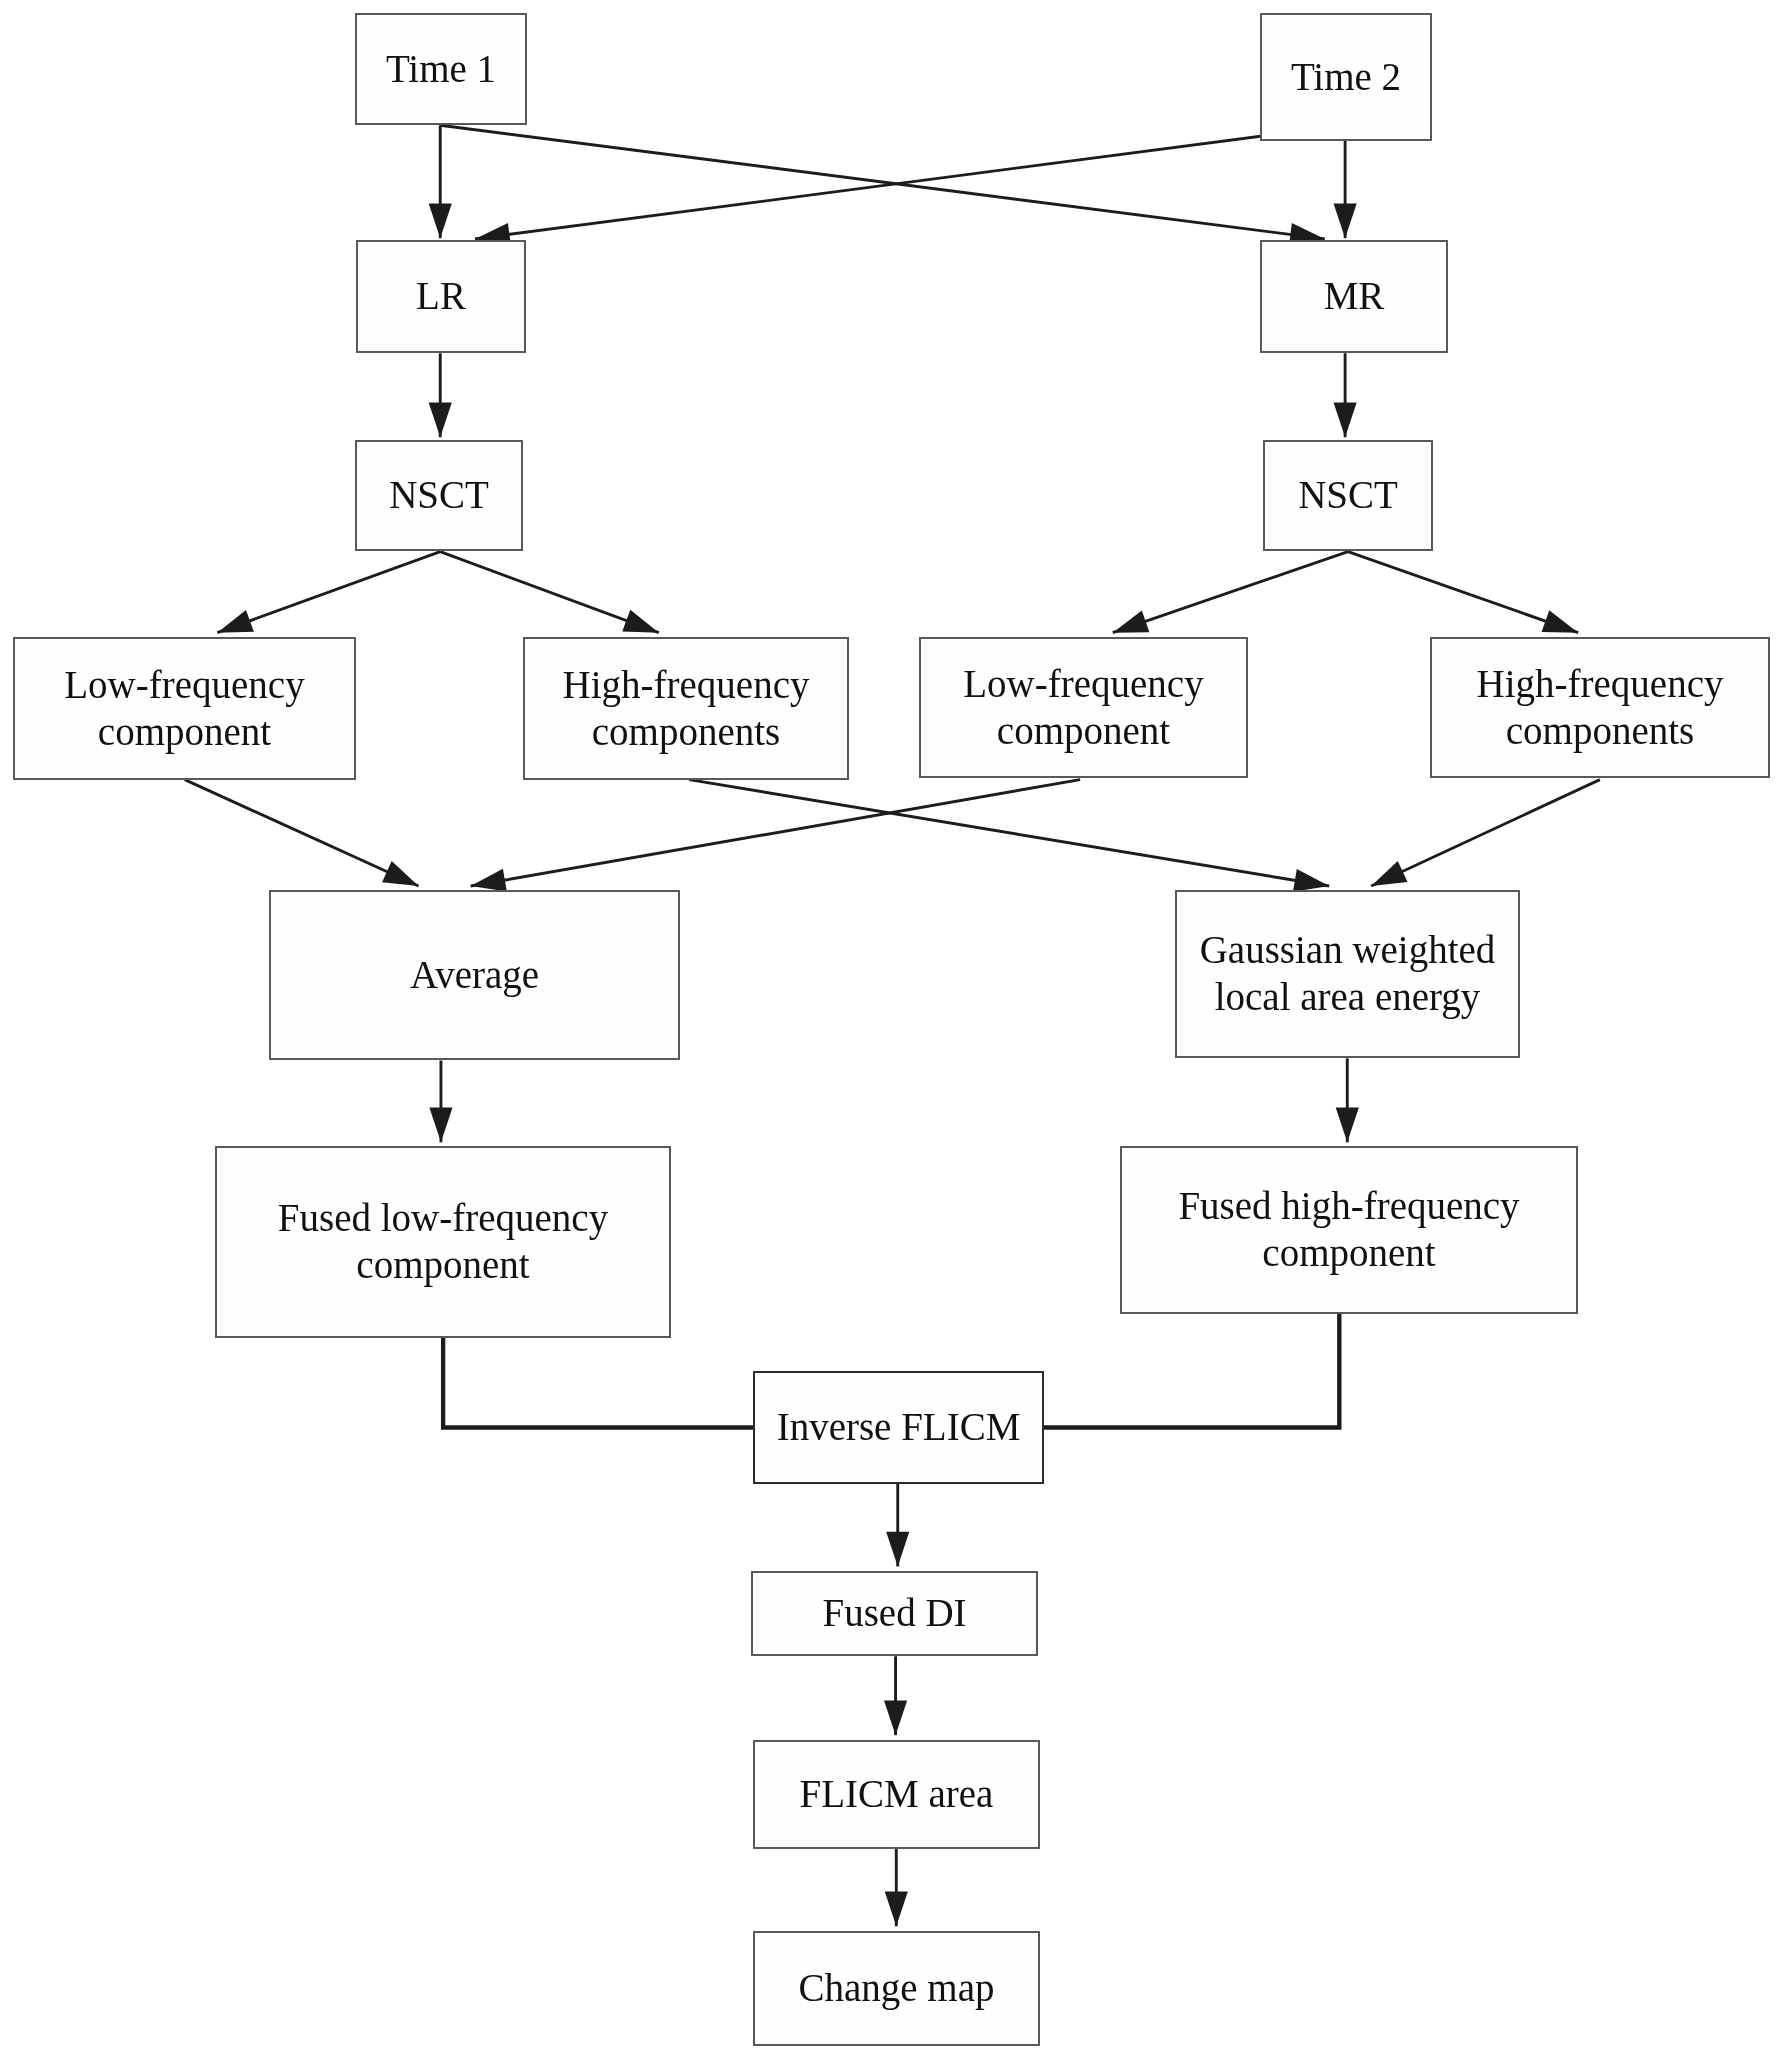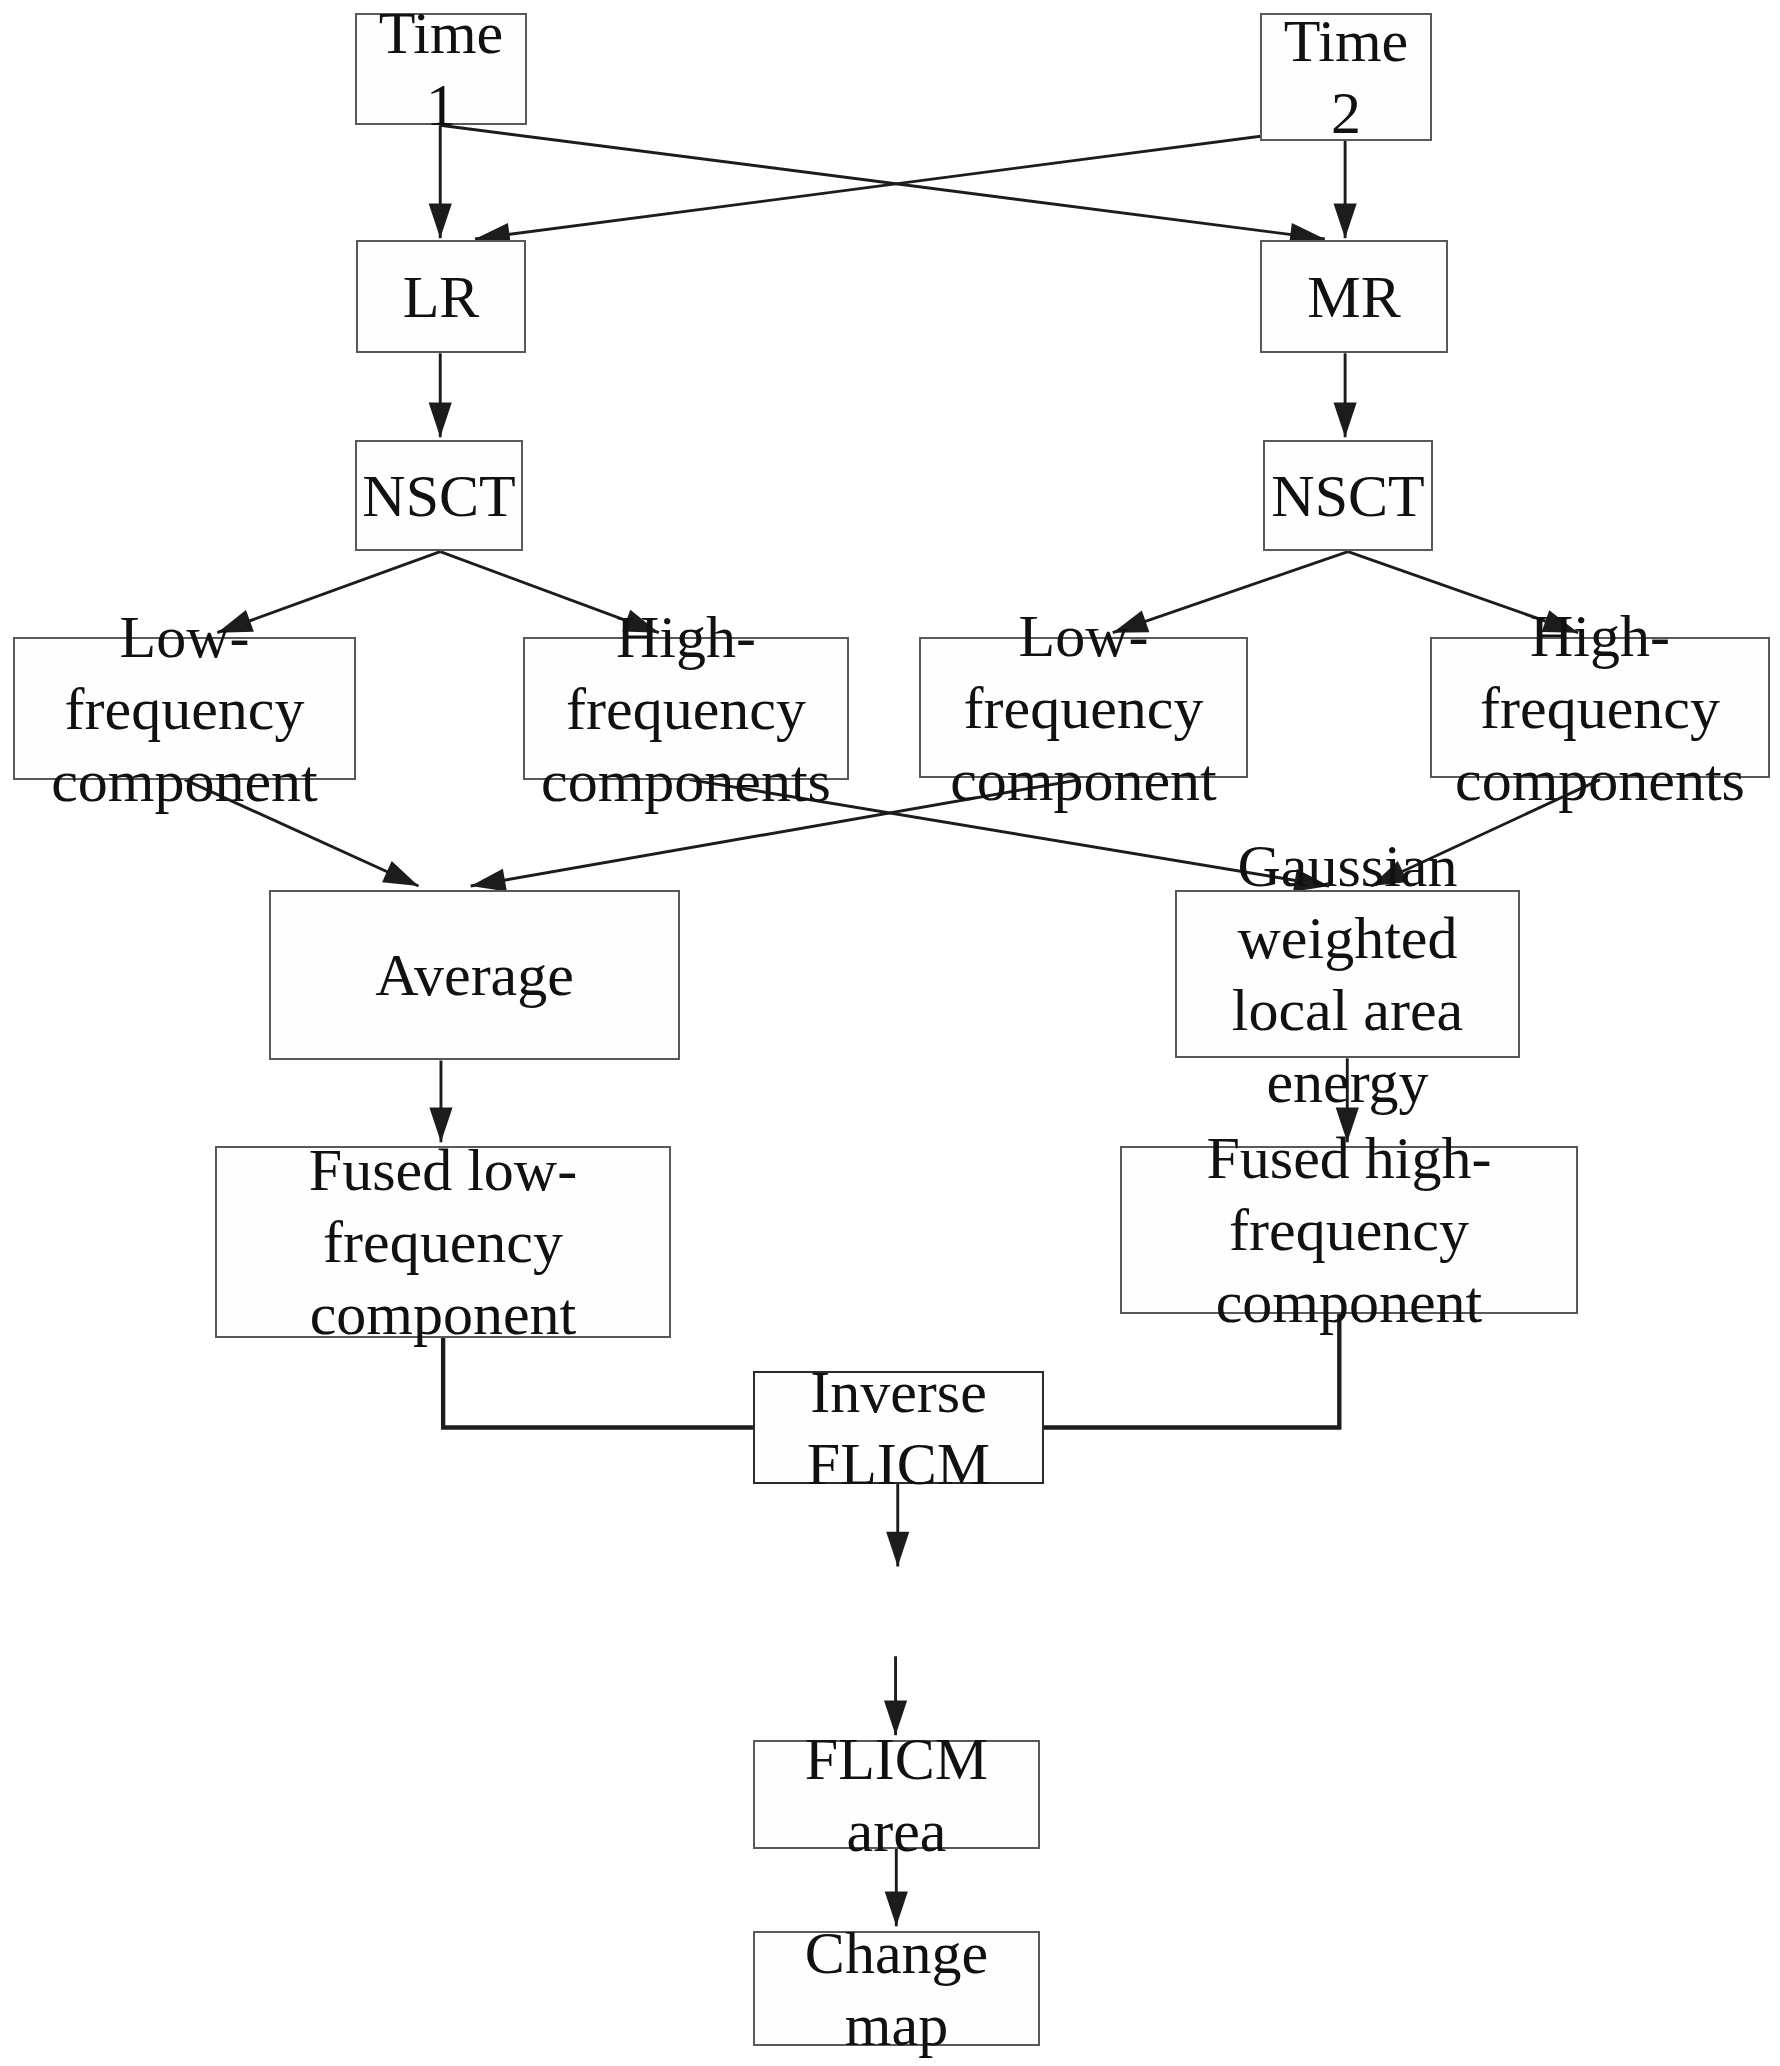--- a/index.html
+++ b/index.html
@@ -24,21 +24,21 @@
   .node {
     position: absolute;
     box-sizing: border-box;
     border: 2.2px solid #595959;
     background: #fefefe;
     display: flex;
     align-items: center;
     justify-content: center;
     text-align: center;
     color: #111111;
-    font-size: 60px;
+    font-size: 39px;
     line-height: 1.2;
     padding: 2.9px 7.2px;
   }
   .node.thick {
     border: 2.9px solid #2b2b2b;
   }
   .lbl { display: block; }
 </style>
 </head>
 <body>
@@ -144,20 +144,23 @@
     <span class="lbl">Fused low-frequency component</span>
   </div>
   <div class="node" style="left:1120px; top:1146px; width:458px; height:168px">
     <span class="lbl">Fused high-frequency component</span>
   </div>
 
   <div class="node thick" style="left:753px; top:1371px; width:291px; height:113px">
     <span class="lbl">Inverse FLICM</span>
   </div>
 
+  <div class="node" style="left:751px; top:1571px; width:287px; height:85px">
+    <span class="lbl">Fused DI</span>
+  </div>
 
   <div class="node" style="left:753px; top:1740px; width:287px; height:109px">
     <span class="lbl">FLICM area</span>
   </div>
 
   <div class="node" style="left:753px; top:1931px; width:287px; height:115px">
     <span class="lbl">Change map</span>
   </div>
 
 </div>

